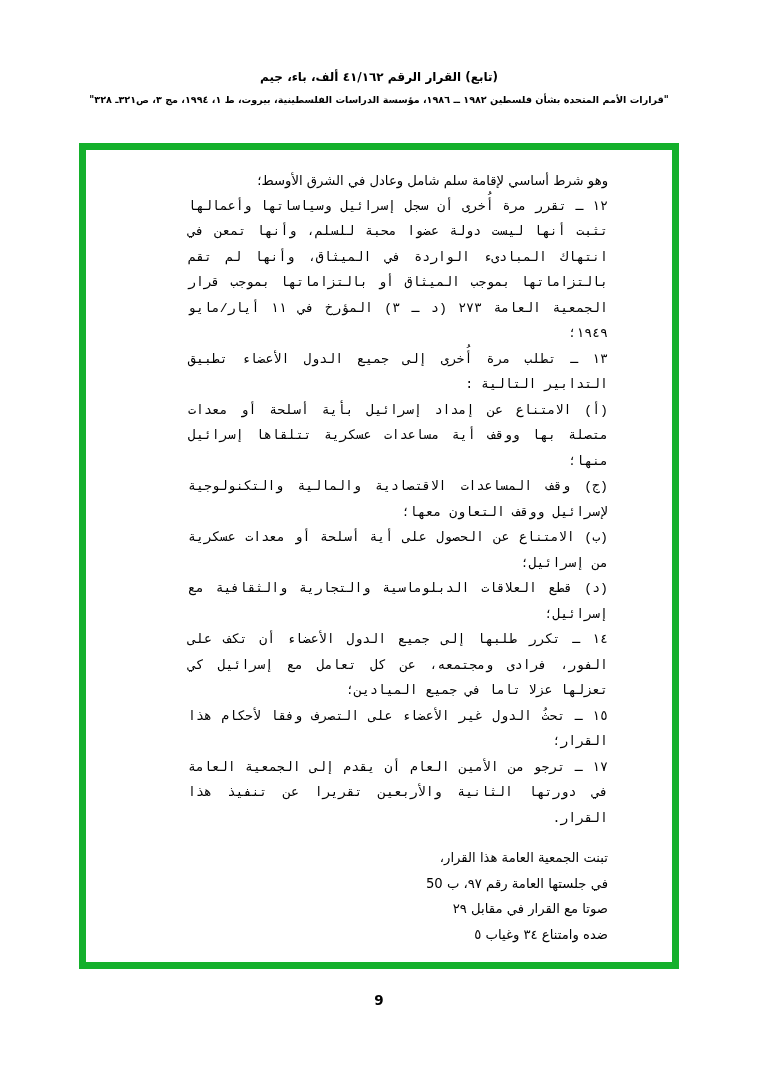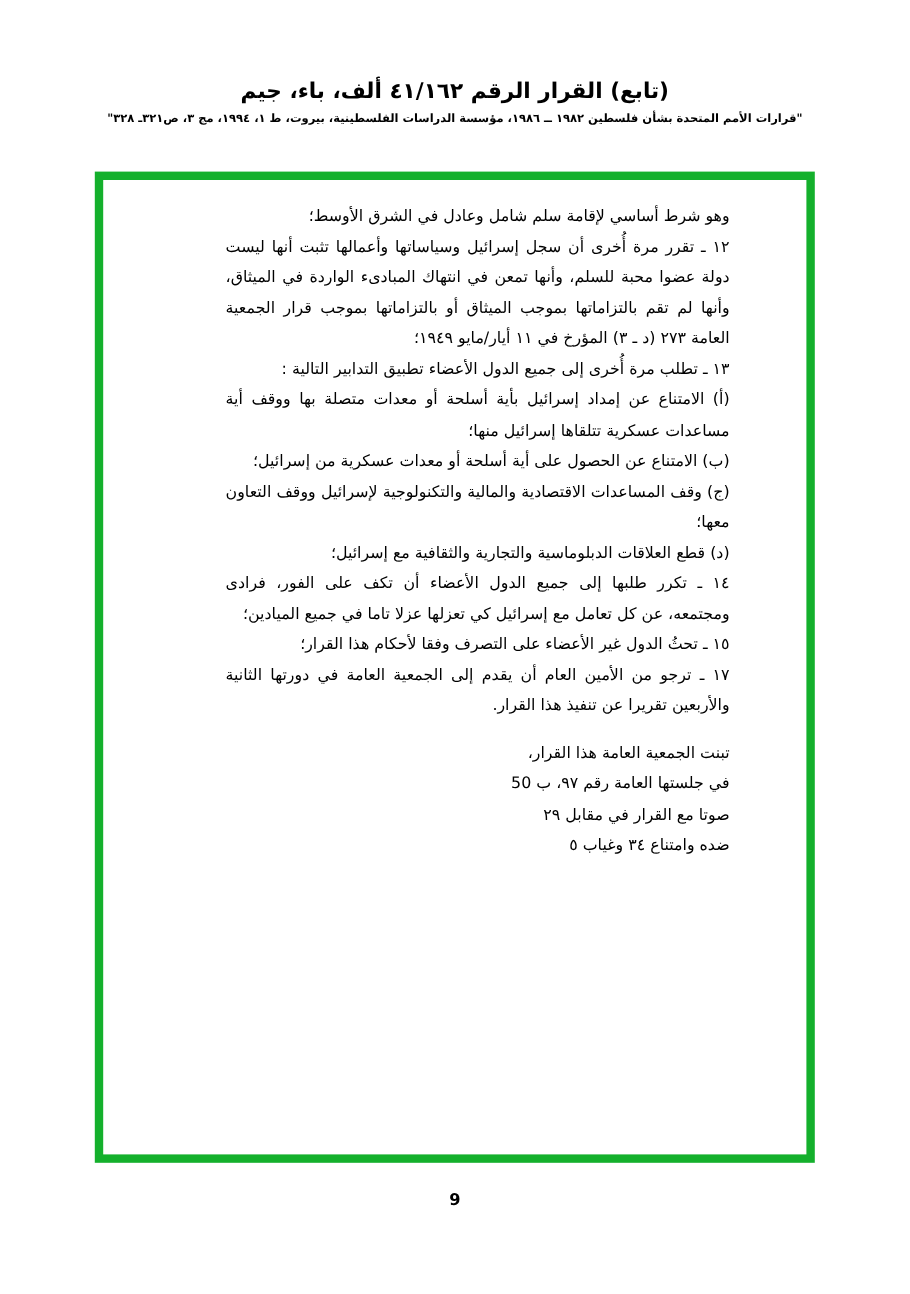--- a/index.html
+++ b/index.html
@@ -22,21 +22,21 @@
     height: 1078px;
   }
   .doc-header {
     position: absolute;
     top: 68px;
     left: 0;
     right: 0;
     text-align: center;
   }
   .doc-title {
-    font-size: 18px;
+    font-size: 12px;
     font-weight: bold;
     letter-spacing: 0px;
     line-height: 18px;
     direction: rtl;
   }
   .doc-subtitle {
     margin-top: 7px;
     font-size: 9.6px;
     font-weight: bold;
     line-height: 14px;
@@ -62,20 +62,21 @@
     text-align-last: right;
     font-size: 13.2px;
     line-height: 25.5px;
     margin-left: 32px;
   }
   .para {
     margin: 0 0 0 0;
   }
   .para + .para {
     margin-top: 0px;
+    font-family: Liberation Mono, monospace;
   }
   .gap-sm {
     margin-top: 8px;
   }
   .gap-md {
     margin-top: 11px;
   }
   .sub {
     padding-right: 0px;
   }
@@ -109,22 +110,22 @@
     <div class="doc-subtitle">"قرارات الأمم المتحدة بشأن فلسطين ١٩٨٢ ــ ١٩٨٦، مؤسسة الدراسات الفلسطينية، بيروت، ط ١، ١٩٩٤، مج ٣، ص٣٢١ـ ٣٢٨"</div>
   </div>
 
   <div class="green-frame"></div>
 
   <div class="content">
     <p class="para">وهو شرط أساسي لإقامة سلم شامل وعادل في الشرق الأوسط؛</p>
     <p class="para">١٢ ـ تقرر مرة أُخرى أن سجل إسرائيل وسياساتها وأعمالها تثبت أنها ليست دولة عضوا محبة للسلم، وأنها تمعن في انتهاك المبادىء الواردة في الميثاق، وأنها لم تقم بالتزاماتها بموجب الميثاق أو بالتزاماتها بموجب قرار الجمعية العامة ٢٧٣ (د ـ ٣) المؤرخ في ١١ أيار/مايو ١٩٤٩؛</p>
     <p class="para">١٣ ـ تطلب مرة أُخرى إلى جميع الدول الأعضاء تطبيق التدابير التالية :</p>
     <p class="para gap-sm sub">(أ) الامتناع عن إمداد إسرائيل بأية أسلحة أو معدات متصلة بها ووقف أية مساعدات عسكرية تتلقاها إسرائيل منها؛</p>
+    <p class="para sub">(ج) وقف المساعدات الاقتصادية والمالية والتكنولوجية لإسرائيل ووقف التعاون معها؛</p>
     <p class="para sub">(ب) الامتناع عن الحصول على أية أسلحة أو معدات عسكرية من إسرائيل؛</p>
-    <p class="para sub">(ج) وقف المساعدات الاقتصادية والمالية والتكنولوجية لإسرائيل ووقف التعاون معها؛</p>
     <p class="para sub">(د) قطع العلاقات الدبلوماسية والتجارية والثقافية مع إسرائيل؛</p>
     <p class="para gap-sm">١٤ ـ تكرر طلبها إلى جميع الدول الأعضاء أن تكف على الفور، فرادى ومجتمعه، عن كل تعامل مع إسرائيل كي تعزلها عزلا تاما في جميع الميادين؛</p>
     <p class="para gap-sm">١٥ ـ تحثُ الدول غير الأعضاء على التصرف وفقا لأحكام هذا القرار؛</p>
     <p class="para">١٧ ـ ترجو من الأمين العام أن يقدم إلى الجمعية العامة في دورتها الثانية والأربعين تقريرا عن تنفيذ هذا القرار.</p>
 
     <div class="closing">
       <div>تبنت الجمعية العامة هذا القرار،</div>
       <div>في جلستها العامة رقم ٩٧، ب 50</div>
       <div>صوتا مع القرار في مقابل ٢٩</div>
       <div>ضده وامتناع ٣٤ وغياب ٥</div>

